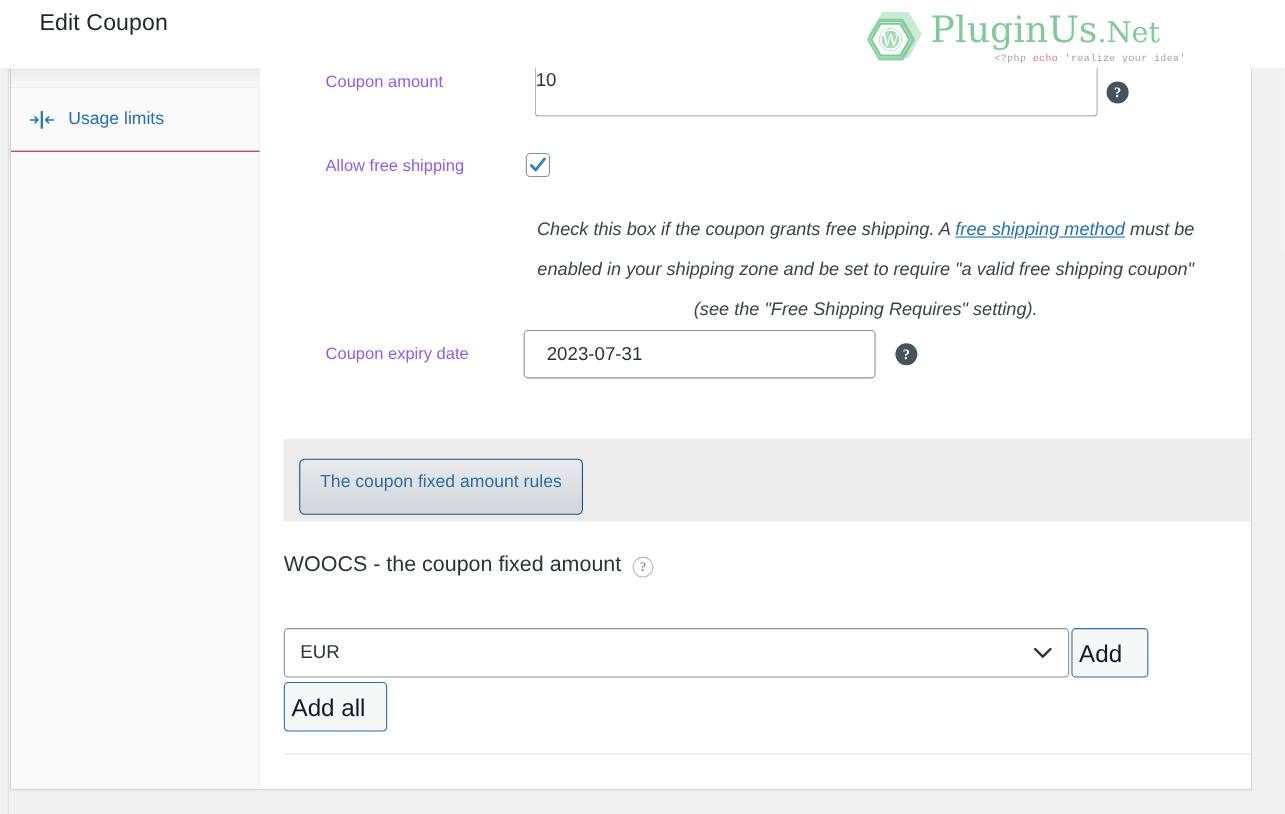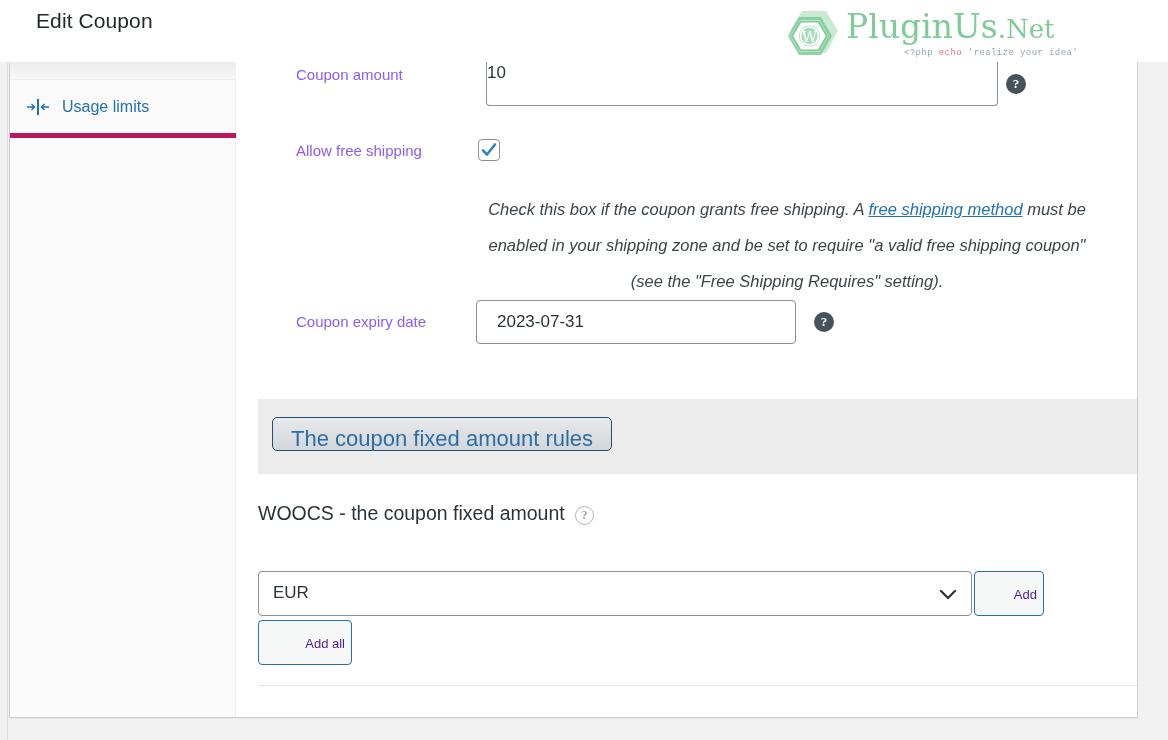--- a/index.html
+++ b/index.html
@@ -129,21 +129,21 @@
     background: linear-gradient(#ececec, #f7f7f7);
     border-bottom: 1px solid #eeeeee;
     box-sizing: border-box;
   }
   .tab-item {
     position: absolute;
     left: 0;
     top: 19px;
     width: 226px;
     height: 57px;
-    border-bottom: 5px solid #be185d;
+    border-bottom: 1px solid #be185d;
     box-sizing: border-box;
     display: flex;
     align-items: center;
     cursor: pointer;
   }
   .tab-icon {
     width: 28px;
     margin-left: 14px;
     display: flex;
     align-items: center;
@@ -273,27 +273,27 @@
     left: 21px;
     top: 337px;
     width: 888px;
     height: 75px;
     background: #ececec;
   }
   .pill-tab {
     position: absolute;
     left: 14px;
     top: 18px;
-    height: 34px;
+    height: 51px;
     padding: 0 18px;
     border: 1px solid #1f4e79;
     border-radius: 5px;
     background: linear-gradient(#e8eaec, #d2d6da);
     color: #2e6da4;
-    font-size: 22px;
+    font-size: 16px;
     line-height: 42px;
     font-family: "Liberation Sans", sans-serif;
     cursor: pointer;
     box-sizing: border-box;
     white-space: nowrap;
   }
 
   
   .woocs-title {
     position: absolute;
@@ -341,24 +341,24 @@
   .chevron {
     position: absolute;
     right: 14px;
     top: 15px;
   }
   .btn-outline {
     position: absolute;
     border: 1px solid #2271b1;
     border-radius: 4px;
     background: #f6f7f7;
-    color: #4c1d95;
+    color: #0f172a;
     font-family: "Liberation Sans", sans-serif;
-    font-size: 13px;
-    text-align: right;
+    font-size: 22px;
+    text-align: left;
     cursor: pointer;
     box-sizing: border-box;
     white-space: nowrap;
   }
   .btn-add {
     left: 737px;
     top: 509px;
     width: 70px;
     height: 45px;
     line-height: 43px;

